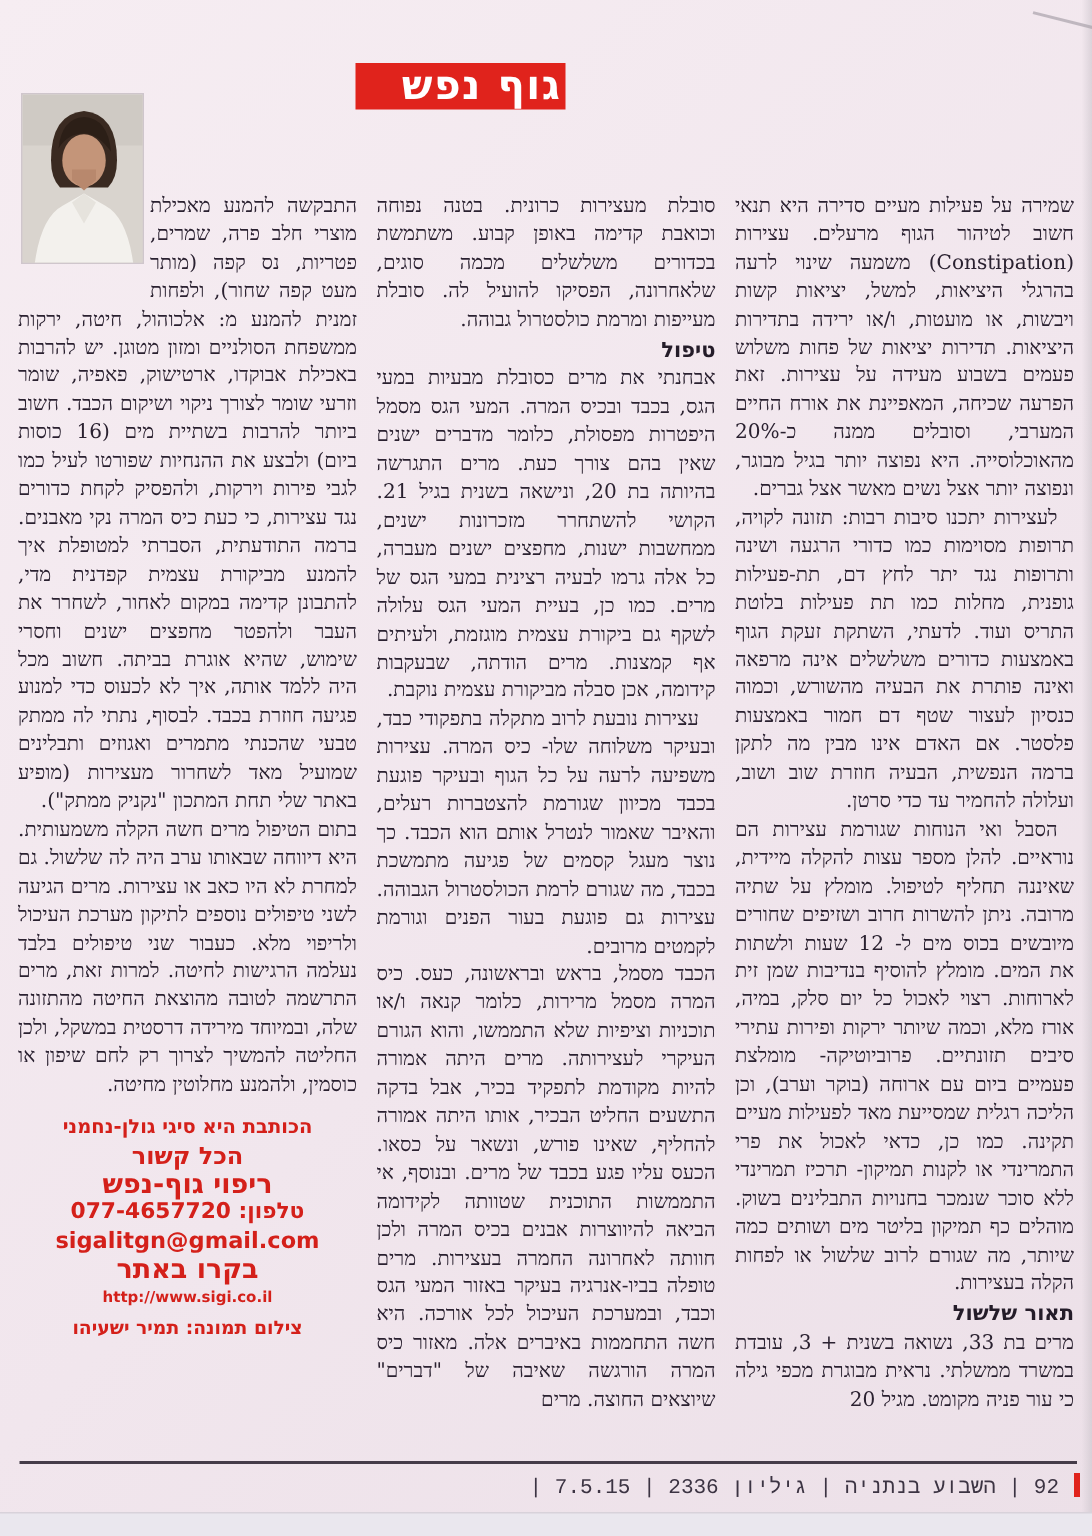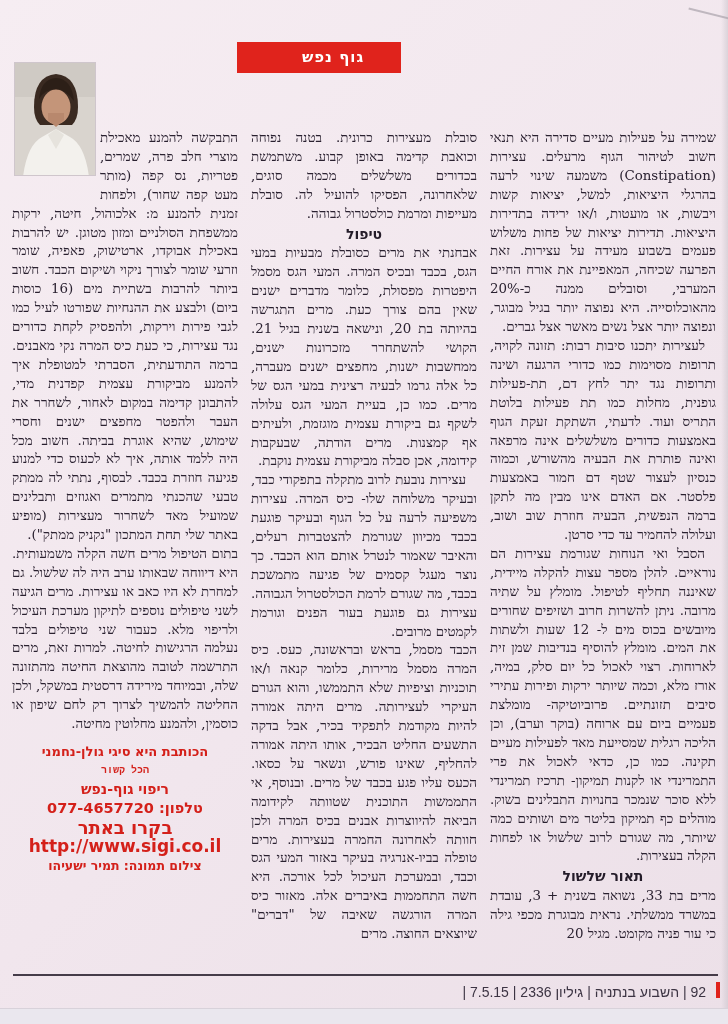--- a/index.html
+++ b/index.html
@@ -21,23 +21,23 @@
   .scan-corner-mark {
     position:absolute; top:13px; right:-6px; width:46px; height:2px;
     background:#a9a2ab; transform:rotate(14deg); opacity:.7;
   }
   .scan-bottom {
     position:absolute; left:0; right:0; bottom:0; height:16px;
     background:#eae7ee; border-top:1px solid #d8d2da;
   }
   
   .banner {
-    position:absolute; top:42px; left:237px; width:164px; height:31px;
+    position:absolute; top:42px; left:237px; width:140px; height:31px;
     background:#e0231c; color:#ffffff; text-align:center; line-height:31px;
-    font-family:"DejaVu Sans", sans-serif; font-weight:bold; font-size:15px;
+    font-family:"DejaVu Sans", sans-serif; font-weight:bold; font-size:27px;
     letter-spacing:1px;
     padding-left:28px;
   }
   
   .headline {
     position:absolute; top:76px; right:8px; left:96px;
     direction:rtl; text-align:right;
     color:#e0231c; font-family:"DejaVu Sans", sans-serif; font-weight:bold;
     font-size:39px; line-height:44px; letter-spacing:-1px;
     text-shadow:0 0 1px rgba(224,35,28,.4);
@@ -55,47 +55,47 @@
   }
   .col {
     flex:1 1 0; overflow:hidden;
     font-size:13.4px; line-height:18.9px; color:#2a2130;
     text-align:justify;
   }
   .col p { margin:0; text-indent:11px; }
   .col p.noindent { text-indent:0; }
   .subhead {
     font-family:"DejaVu Sans", sans-serif; font-weight:bold;
-    font-size:14px; text-align:center; text-indent:0 !important;
+    font-size:14px; text-align:right; text-indent:0 !important;
     margin:1px 0 !important; color:#241c29;
   }
   .photo-spacer { float:left; width:88px; height:72px; }
   
   .contact {
     margin-top:8px; text-align:center; direction:rtl;
     color:#d4201a; font-family:"DejaVu Sans", sans-serif; font-weight:bold;
     line-height:19px;
   }
   .contact .c-author { font-size:13px; }
-  .contact .c-biz    { font-size:10px;font-family:Liberation Mono, monospace; }
-  .contact .c-type   { font-size:14px; }
+  .contact .c-biz    { font-size:16px; }
+  .contact .c-type   { font-size:18px; }
   .contact .c-phone  { font-size:14.5px; }
   .contact .c-email  { font-size:15px; direction:ltr; }
   .contact .c-visit  { font-size:18px; }
-  .contact .c-url    { font-size:17px; direction:ltr; }
+  .contact .c-url    { font-size:10px; direction:ltr; }
   .contact .c-credit { font-size:12.5px; }
   
   .footer-rule {
     position:absolute; left:13px; right:10px; bottom:48px;
     border-top:2px solid #453c49;
   }
   .footer {
     position:absolute; left:13px; right:22px; bottom:24px;
     direction:rtl; 
-    font-family:Liberation Sans, sans-serif; font-size:14px; color:#3c3443;
+    font-family:Liberation Mono, monospace; font-size:14px; color:#3c3443;
   }
   .footer-redtick {
     position:absolute; right:8px; bottom:26px; width:4px; height:16px;
     background:#e0231c;
   }
 </style>
 </head>
 <body>
 
 <div class="page">
@@ -140,20 +140,21 @@
     <div class="col">
       <div class="photo-spacer"></div>
       <p class="noindent">התבקשה להמנע מאכילת מוצרי חלב פרה, שמרים, פטריות, נס קפה (מותר מעט קפה שחור), ולפחות זמנית להמנע מ: אלכוהול, חיטה, ירקות ממשפחת הסולניים ומזון מטוגן. יש להרבות באכילת אבוקדו, ארטישוק, פאפיה, שומר וזרעי שומר לצורך ניקוי ושיקום הכבד. חשוב ביותר להרבות בשתיית מים (16 כוסות ביום) ולבצע את ההנחיות שפורטו לעיל כמו לגבי פירות וירקות, ולהפסיק לקחת כדורים נגד עצירות, כי כעת כיס המרה נקי מאבנים. ברמה התודעתית, הסברתי למטופלת איך להמנע מביקורת עצמית קפדנית מדי, להתבונן קדימה במקום לאחור, לשחרר את העבר ולהפטר מחפצים ישנים וחסרי שימוש, שהיא אוגרת בביתה. חשוב מכל היה ללמד אותה, איך לא לכעוס כדי למנוע פגיעה חוזרת בכבד. לבסוף, נתתי לה ממתק טבעי שהכנתי מתמרים ואגוזים ותבלינים שמועיל מאד לשחרור מעצירות (מופיע באתר שלי תחת המתכון "נקניק ממתק").</p>
       <p class="noindent">בתום הטיפול מרים חשה הקלה משמעותית. היא דיווחה שבאותו ערב היה לה שלשול. גם למחרת לא היו כאב או עצירות. מרים הגיעה לשני טיפולים נוספים לתיקון מערכת העיכול ולריפוי מלא. כעבור שני טיפולים בלבד נעלמה הרגישות לחיטה. למרות זאת, מרים התרשמה לטובה מהוצאת החיטה מהתזונה שלה, ובמיוחד מירידה דרסטית במשקל, ולכן החליטה להמשיך לצרוך רק לחם שיפון או כוסמין, ולהמנע מחלוטין מחיטה.</p>
 
       <div class="contact">
         <div class="c-author">הכותבת היא סיגי גולן-נחמני</div>
         <div class="c-biz">הכל קשור</div>
         <div class="c-type">ריפוי  גוף-נפש</div>
         <div class="c-phone">טלפון:    077-4657720</div>
+        <div class="c-email">sigalitgn@gmail.com</div>
         <div class="c-visit">בקרו באתר</div>
         <div class="c-url">http://www.sigi.co.il</div>
         <div class="c-credit">צילום תמונה: תמיר ישעיהו</div>
       </div>
     </div>
 
   </div>
 
   <div class="footer-rule"></div>
   <div class="footer">92    |  השבוע בנתניה  |  גיליון 2336  |  7.5.15  |</div>

